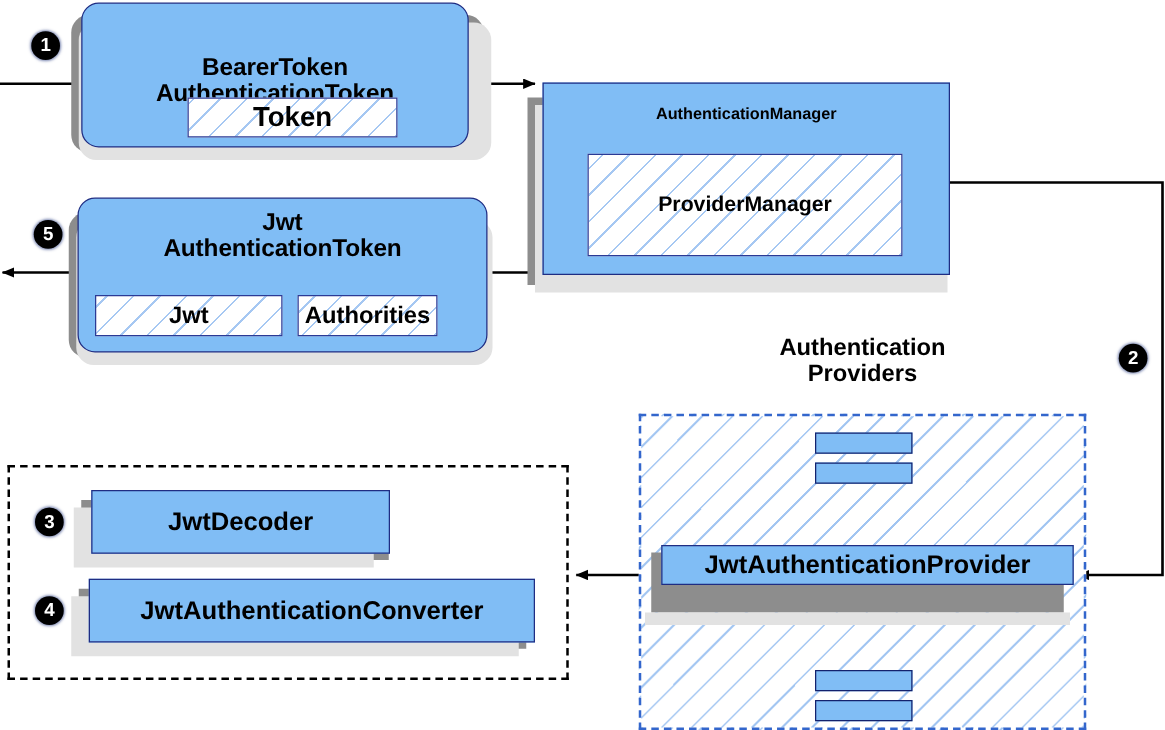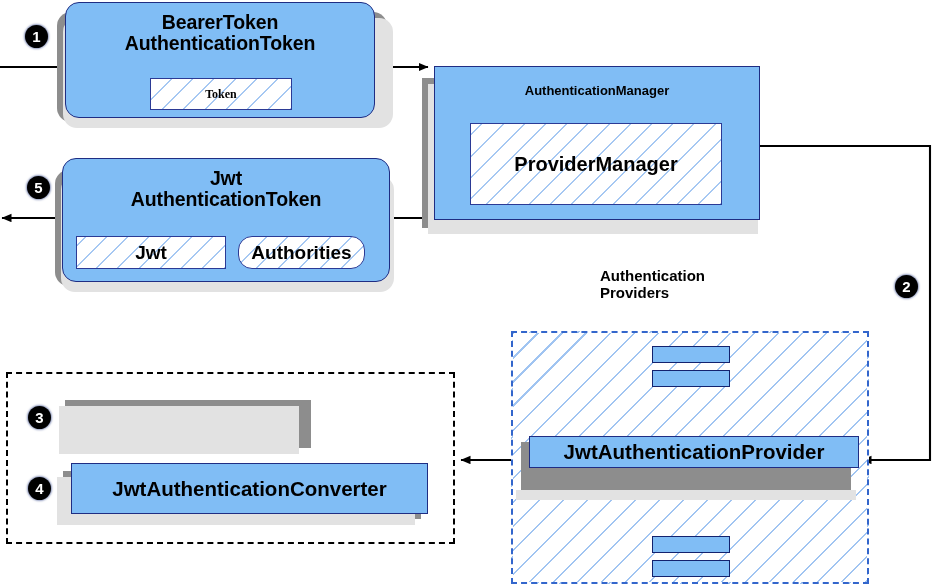--- a/index.html
+++ b/index.html
@@ -124,23 +124,23 @@
     justify-content: center;
     line-height: 1;
     z-index: 20;
     box-shadow: 0 0 2px 1px rgba(40,60,130,0.55);
   }
 
   
   .caption {
     position: absolute;
     font-weight: bold;
-    font-size: 15px;
+    font-size: 19px;
     color: #000;
-    text-align: left;
+    text-align: center;
     line-height: 1.12;
     white-space: pre-line;
     z-index: 10;
   }
 
   
   .mini-bar {
     position: absolute;
     box-sizing: border-box;
     background: #80bdf5;
@@ -200,64 +200,67 @@
   </svg>
 
   <div class="dash-box black" style="left:6px; top:372px; width:449px; height:172px;"></div>
 
   <div class="caption" style="left:600px; top:268px; width:180px;">Authentication
 Providers</div>
   <div class="dash-box blue" style="left:511px; top:331px; width:358px; height:253px;"></div>
 
   <div class="shadow-a token-shadow" style="left:57px; top:12px; width:330px; height:110px;"></div>
   <div class="shadow-b token-shadow" style="left:63px; top:18px; width:330px; height:110px;"></div>
-  <div class="node token-node" style="left:65px; top:2px; width:310px; height:116px;">
+  <div class="node token-node" style="left:65px; top:2px; width:310px; height:116px;justify-content:center;">
     <div class="title">BearerToken
 AuthenticationToken</div>
   </div>
-  <div class="slot" style="left:150px; top:78px; width:142px; height:32px; font-size:12px;font-family:Liberation Serif, serif;">
+  <div class="slot" style="left:150px; top:78px; width:168px; height:32px; font-size:22px;">
     <span>Token</span>
   </div>
 
   <div class="shadow-a token-shadow" style="left:55px; top:170px; width:333px; height:116px;"></div>
   <div class="shadow-b token-shadow" style="left:61px; top:176px; width:333px; height:116px;"></div>
   <div class="node token-node" style="left:62px; top:158px; width:328px; height:124px;">
     <div class="title">Jwt
 AuthenticationToken</div>
   </div>
   <div class="slot" style="left:76px; top:236px; width:150px; height:33px; font-size:19px;">
     <span>Jwt</span>
   </div>
-  <div class="slot" style="left:238px; top:236px; width:127px; height:33px; font-size:19px;border-radius:14px;">
+  <div class="slot" style="left:238px; top:236px; width:112px; height:33px; font-size:19px;">
     <span>Authorities</span>
   </div>
 
   <div class="shadow-a" style="left:422px; top:78px; width:330px; height:150px;"></div>
   <div class="shadow-b" style="left:428px; top:84px; width:330px; height:150px;"></div>
   <div class="node rect-node" style="left:434px; top:66px; width:326px; height:154px; align-items:flex-start; padding-top:17px;">
     <div class="title" style="font-size:13px;">AuthenticationManager</div>
   </div>
-  <div class="slot" style="left:470px; top:123px; width:252px; height:82px; font-size:20px;">
+  <div class="slot" style="left:470px; top:123px; width:252px; height:82px; font-size:17px;">
     <span>ProviderManager</span>
   </div>
 
   <div class="mini-bar" style="left:652px; top:346px; width:78px; height:17px;"></div>
   <div class="mini-bar" style="left:652px; top:370px; width:78px; height:17px;"></div>
 
   <div class="shadow-a" style="left:521px; top:442px; width:330px; height:48px;"></div>
   <div class="shadow-b" style="left:516px; top:490px; width:340px; height:10px;"></div>
   <div class="node rect-node" style="left:529px; top:436px; width:330px; height:32px;">
     <div class="title" style="font-size:20.5px;">JwtAuthenticationProvider</div>
   </div>
 
   <div class="mini-bar" style="left:652px; top:536px; width:78px; height:17px;"></div>
   <div class="mini-bar" style="left:652px; top:560px; width:78px; height:17px;"></div>
 
   <div class="shadow-a" style="left:65px; top:400px; width:246px; height:48px;"></div>
   <div class="shadow-b" style="left:59px; top:406px; width:240px; height:48px;"></div>
+  <div class="node rect-node" style="left:73px; top:392px; width:239px; height:51px;">
+    <div class="title" style="font-size:20.5px;">JwtDecoder</div>
+  </div>
 
   <div class="shadow-a" style="left:63px; top:471px; width:358px; height:48px;"></div>
   <div class="shadow-b" style="left:57px; top:477px; width:358px; height:48px;"></div>
   <div class="node rect-node" style="left:71px; top:463px; width:357px; height:51px;text-align:center;">
     <div class="title" style="font-size:20.5px;">JwtAuthenticationConverter</div>
   </div>
 
   <div class="bullet" style="left:25px; top:25px;">
     <span>1</span>
   </div>

